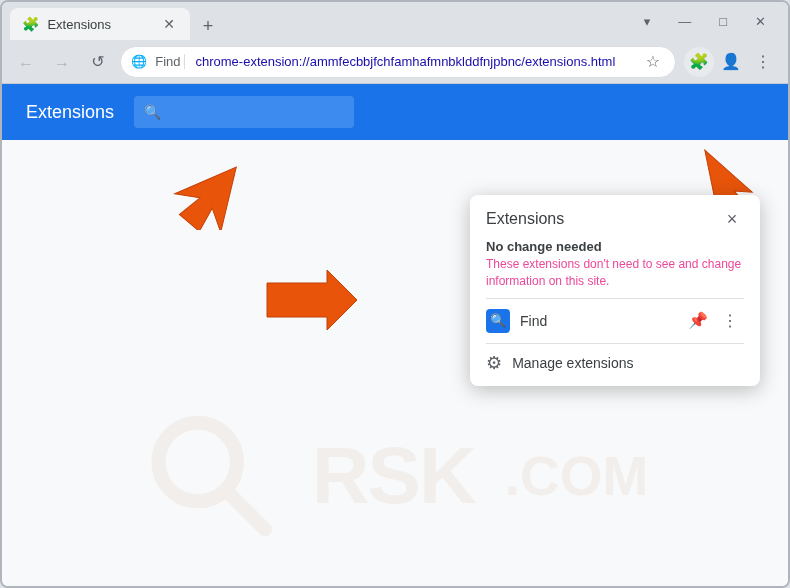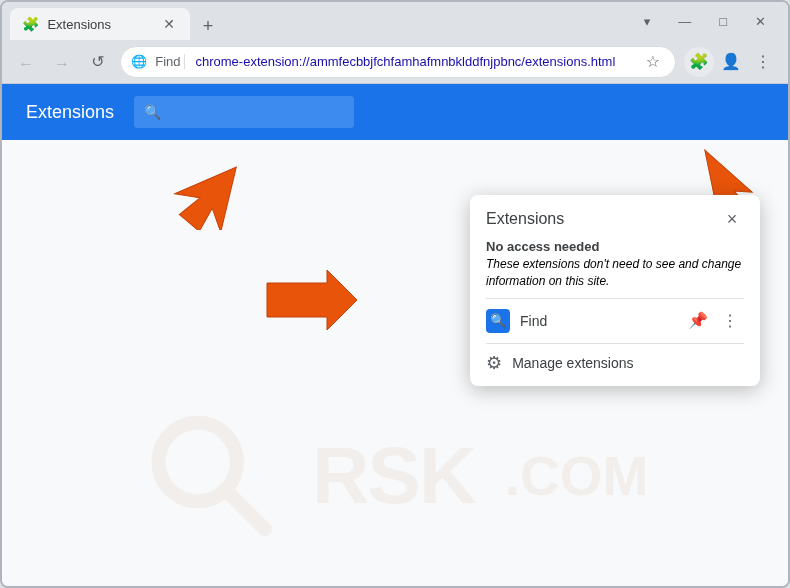--- a/index.html
+++ b/index.html
@@ -305,23 +305,22 @@
 
     .ext-popup-section-title {
       font-size: 13px;
       font-weight: 600;
       color: #3c4043;
       margin-bottom: 2px;
     }
 
     .ext-popup-section-desc {
       font-size: 12px;
-      color: #000000;
+      color: #ec4899;
       line-height: 1.4;
-      font-style: italic;
     }
 
     .ext-popup-divider {
       height: 1px;
       background: #e0e0e0;
       margin: 0 16px;
     }
 
     .ext-item {
       display: flex;
@@ -481,21 +480,21 @@
         </svg>
       </div>
 
       <div class="ext-popup">
         <div class="ext-popup-header">
           <span class="ext-popup-title">Extensions</span>
           <span class="ext-popup-close">×</span>
         </div>
 
         <div class="ext-popup-section">
-          <div class="ext-popup-section-title">No access needed</div>
+          <div class="ext-popup-section-title">No change needed</div>
           <div class="ext-popup-section-desc">These extensions don't need to see and change information on this site.</div>
         </div>
 
         <div class="ext-popup-divider"></div>
 
         <div class="ext-item">
           <div class="ext-item-icon">🔍</div>
           <span class="ext-item-name">Find</span>
           <div class="ext-item-actions">
             <span class="ext-item-pin">📌</span>

